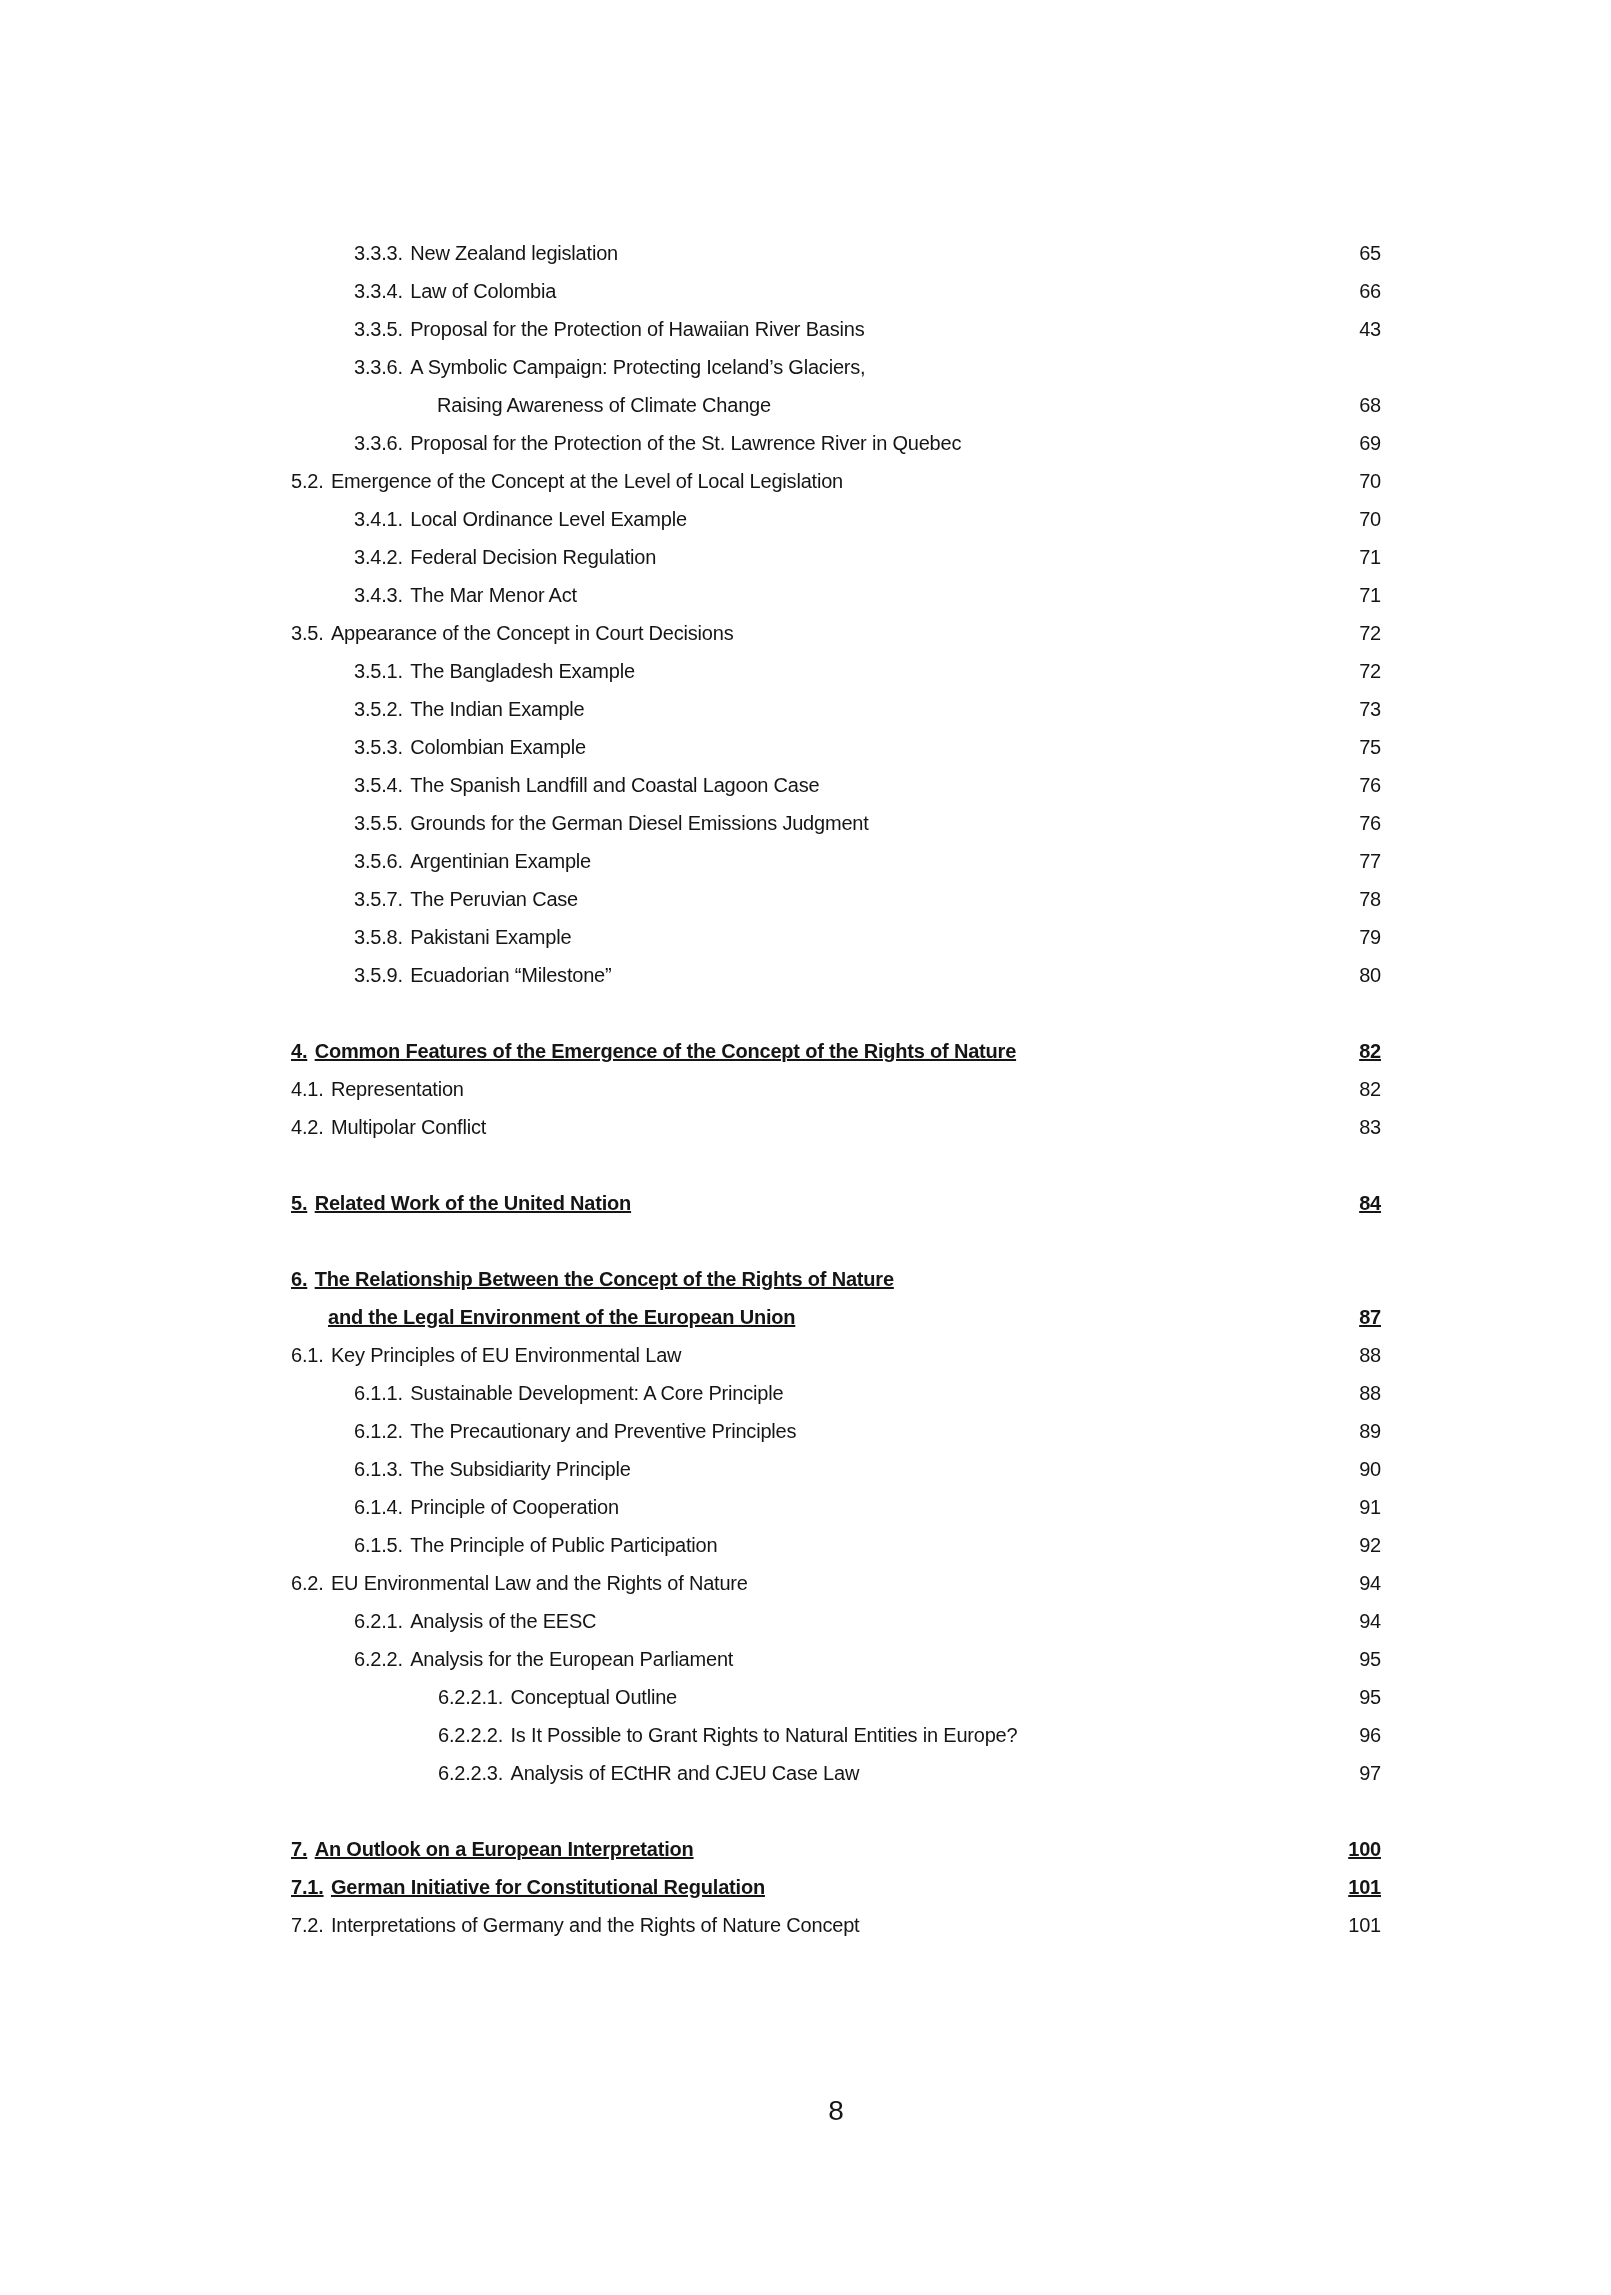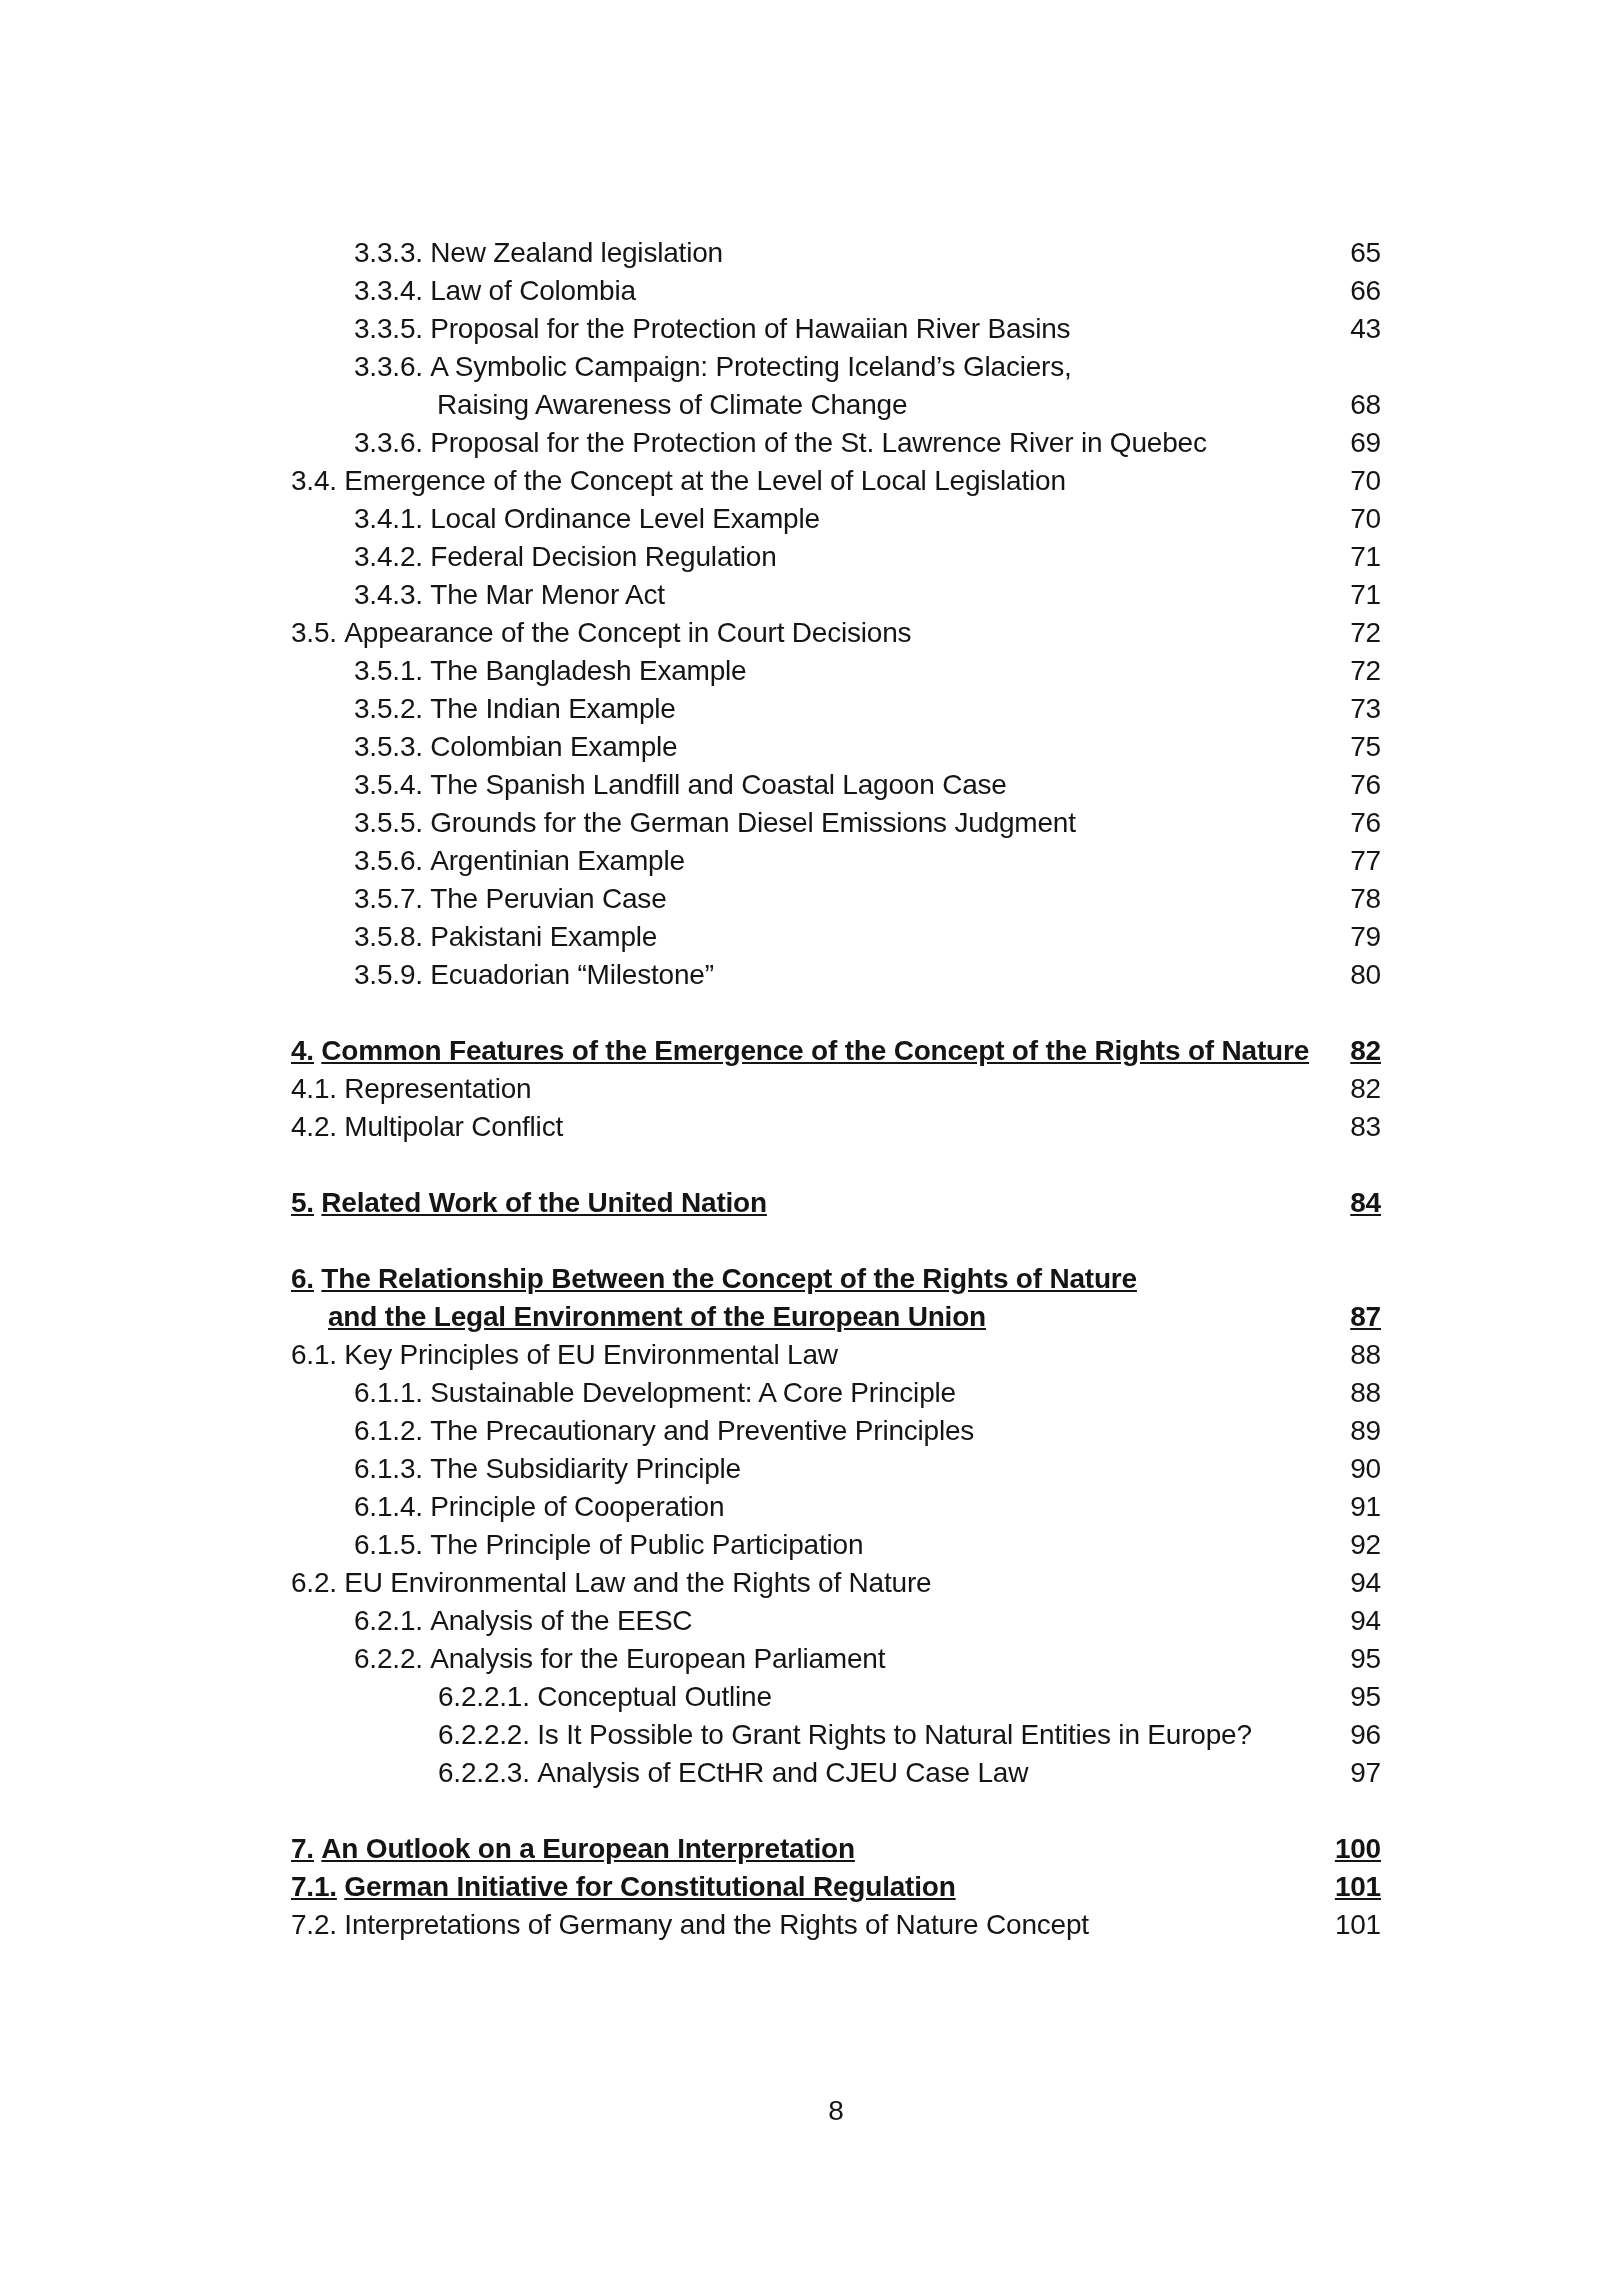--- a/index.html
+++ b/index.html
@@ -17,21 +17,21 @@
   }
   .toc {
     position: absolute;
     left: 291px;
     top: 234px;
     width: 1090px;
   }
   .row {
     display: flex;
     align-items: baseline;
-    font-size: 28px;
+    font-size: 20px;
     line-height: 38px;
     letter-spacing: -0.2px;
     white-space: nowrap;
   }
   .row.gap {
     margin-top: 38px;
   }
   .row .title {
     flex: 1 1 auto;
     min-width: 0;
@@ -86,21 +86,21 @@
     </div>
     <div class="row c2">
       <span class="title"><span class="txt">Raising Awareness of Climate Change</span></span>
       <span class="pg">68</span>
     </div>
     <div class="row l2">
       <span class="title"><span class="num">3.3.6.</span><span class="txt">Proposal for the Protection of the St. Lawrence River in Quebec</span></span>
       <span class="pg">69</span>
     </div>
     <div class="row l1">
-      <span class="title"><span class="num">3.4.</span><span class="txt">Emergence of the Concept at the Level of Local Legislation</span></span>
+      <span class="title"><span class="num">5.2.</span><span class="txt">Emergence of the Concept at the Level of Local Legislation</span></span>
       <span class="pg">70</span>
     </div>
     <div class="row l2">
       <span class="title"><span class="num">3.4.1.</span><span class="txt">Local Ordinance Level Example</span></span>
       <span class="pg">70</span>
     </div>
     <div class="row l2">
       <span class="title"><span class="num">3.4.2.</span><span class="txt">Federal Decision Regulation</span></span>
       <span class="pg">71</span>
     </div>

